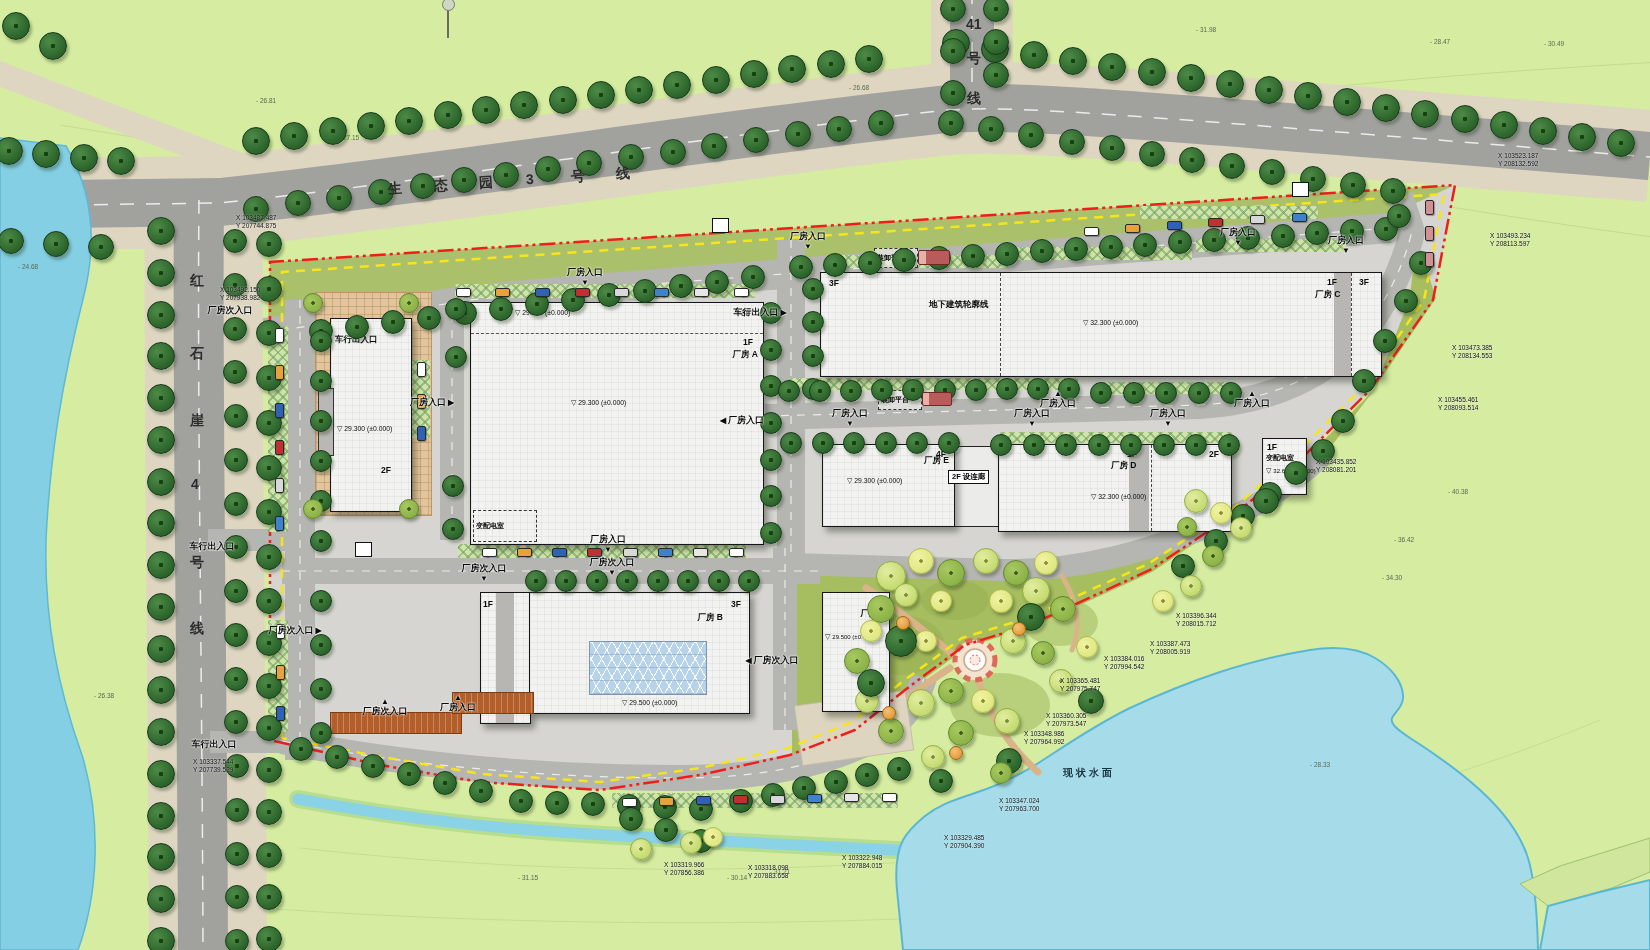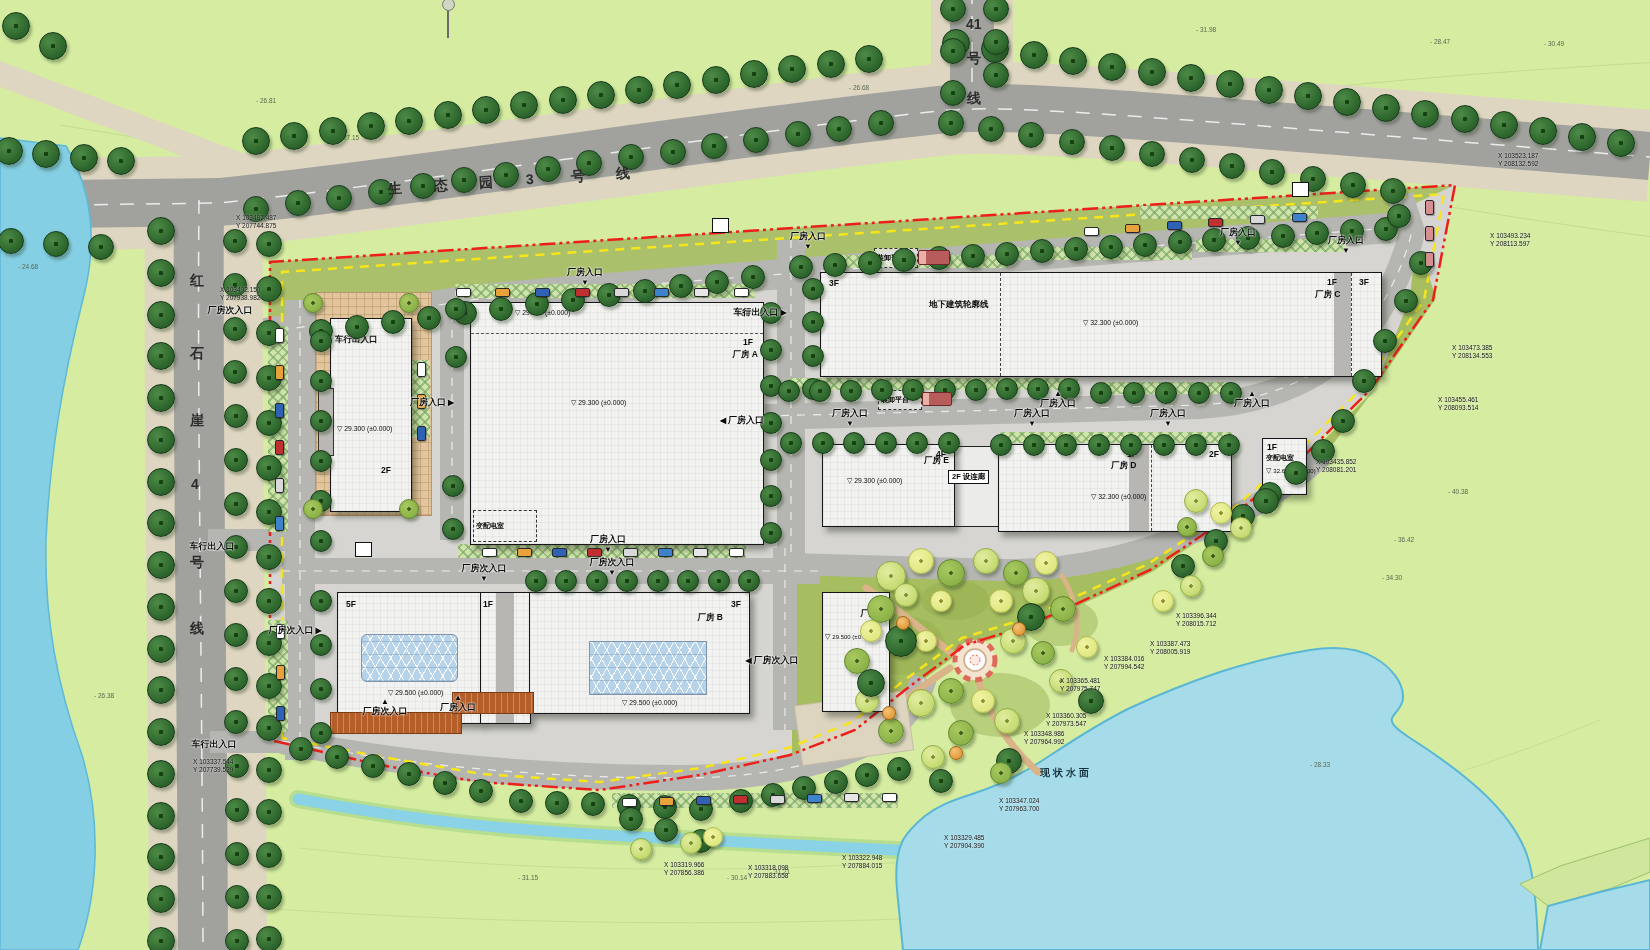--- a/index.html
+++ b/index.html
@@ -208,25 +208,20 @@
   </div>
 
   <div class="bldg" style="left:1262px;top:438px;width:43px;height:55px">
     <span class="fl" style="left:4px;top:3px">1F</span>
     <span class="bname" style="left:3px;top:14px;font-size:7px">变配电室</span>
     <span class="elev" style="left:3px;top:28px;font-size:6px">32.600 (±0.000)</span>
   </div>
 
   <div class="terra" style="left:330px;top:712px;width:130px;height:20px"></div>
   <div class="terra" style="left:452px;top:692px;width:80px;height:20px"></div>
-  <div class="bldg" style="left:337px;top:592px;width:143px;height:130px">
-    <span class="fl" style="left:8px;top:6px">5F</span>
-    <div class="skylight" style="left:23px;top:41px;width:95px;height:46px;border-radius:6px"></div>
-    <span class="elev" style="left:50px;top:96px">29.500 (±0.000)</span>
-  </div>
   <div class="bldg" style="left:480px;top:592px;width:49px;height:130px">
     <div class="gray-band" style="left:15px;width:18px"></div>
     <span class="fl" style="left:2px;top:6px">1F</span>
   </div>
   <div class="bldg" style="left:529px;top:592px;width:219px;height:120px">
     <span class="bname" style="right:26px;top:19px">厂房 B</span>
     <span class="fl" style="right:8px;top:6px">3F</span>
     <div class="skylight" style="left:59px;top:48px;width:116px;height:52px"></div>
     <span class="elev" style="left:92px;bottom:6px">29.500 (±0.000)</span>
   </div>
@@ -801,14 +796,14 @@
     <div class="roadchar" style="position: absolute; left: 616px; top: 165px; transform: rotate(-4deg);">线</div>
     <div class="roadchar" style="position: absolute; left: 966px; top: 16px;">41</div>
     <div class="roadchar" style="position: absolute; left: 967px; top: 50px;">号</div>
     <div class="roadchar" style="position: absolute; left: 967px; top: 90px;">线</div>
     <div class="roadchar" style="position: absolute; left: 190px; top: 272px;">红</div>
     <div class="roadchar" style="position: absolute; left: 190px; top: 345px;">石</div>
     <div class="roadchar" style="position: absolute; left: 190px; top: 412px;">崖</div>
     <div class="roadchar" style="position: absolute; left: 191px; top: 476px;">4</div>
     <div class="roadchar" style="position: absolute; left: 190px; top: 554px;">号</div>
     <div class="roadchar" style="position: absolute; left: 190px; top: 620px;">线</div>
-    <div class="waterlbl" style="position: absolute; left: 1040px; top: 766px;">现状水面</div>
+    <div class="waterlbl" style="position: absolute; left: 1063px; top: 766px;">现状水面</div>
   </div>
 
 </body></html>

